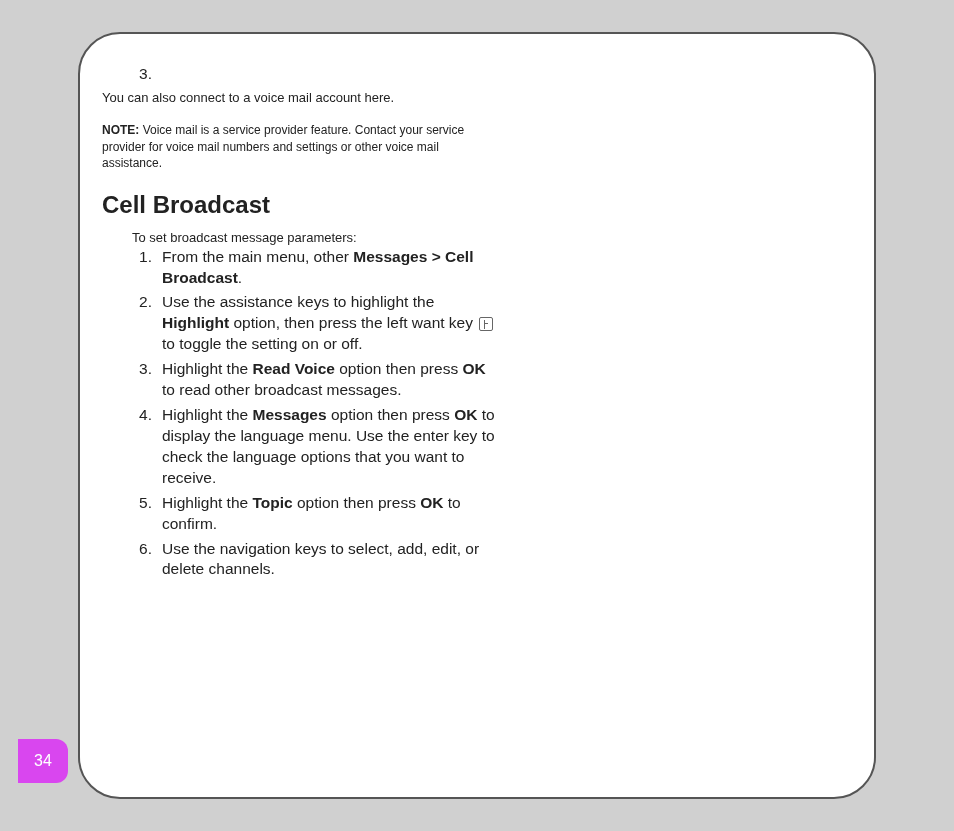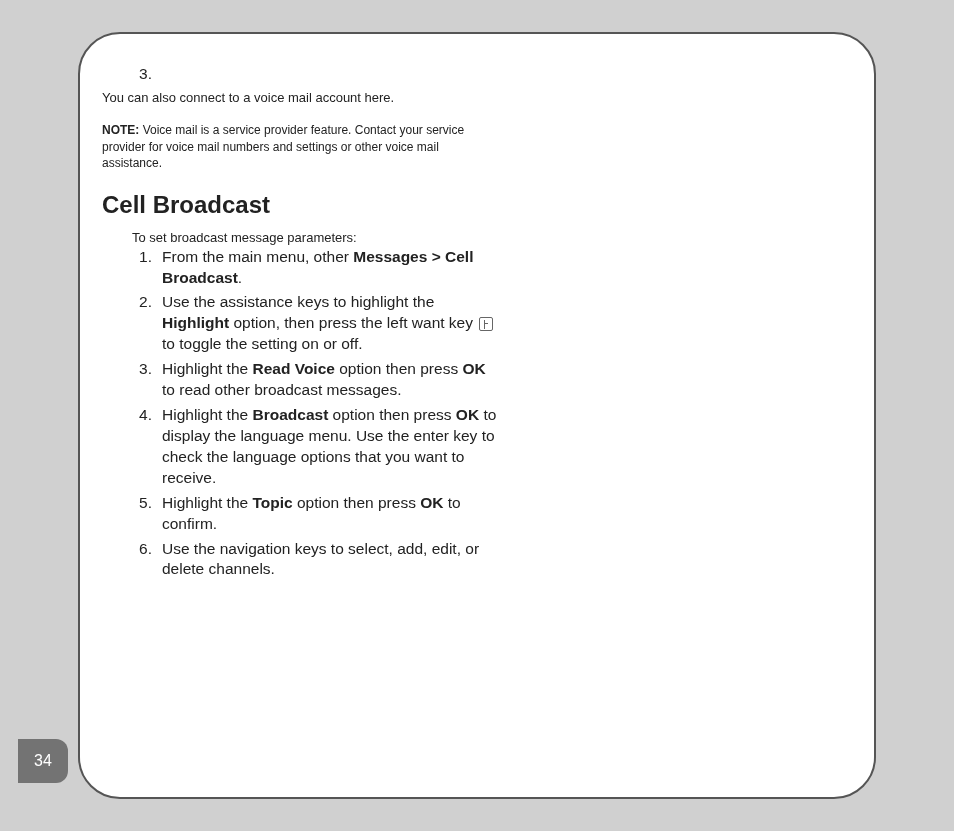--- a/index.html
+++ b/index.html
@@ -96,21 +96,21 @@
       width: 4px;
       height: 1px;
       background: #666;
     }
     .page-number {
       position: absolute;
       left: 18px;
       bottom: 48px;
       width: 50px;
       height: 44px;
-      background: #737373;
+      background: #d946ef;
       color: #fff;
       border-top-right-radius: 12px;
       border-bottom-right-radius: 12px;
       display: flex;
       align-items: center;
       justify-content: center;
       font-size: 16px;
     }
   </style>
 </head>
@@ -151,21 +151,21 @@
     <div class="numbered-item">
       <div class="num">3.</div>
       <div>
         <span>Highlight the </span><span class="bold">Read Voice</span><span> option then press </span><span class="bold">OK</span><span> to read other broadcast messages.</span>
       </div>
     </div>
 
     <div class="numbered-item">
       <div class="num">4.</div>
       <div>
-        <span>Highlight the </span><span class="bold">Broadcast</span><span> option then press </span><span class="bold">OK</span><span> to display the language menu. Use the enter key to check the language options that you want to receive.</span>
+        <span>Highlight the </span><span class="bold">Messages</span><span> option then press </span><span class="bold">OK</span><span> to display the language menu. Use the enter key to check the language options that you want to receive.</span>
       </div>
     </div>
 
     <div class="numbered-item">
       <div class="num">5.</div>
       <div>
         <span>Highlight the </span><span class="bold">Topic</span><span> option then press </span><span class="bold">OK</span><span> to confirm.</span>
       </div>
     </div>
 

